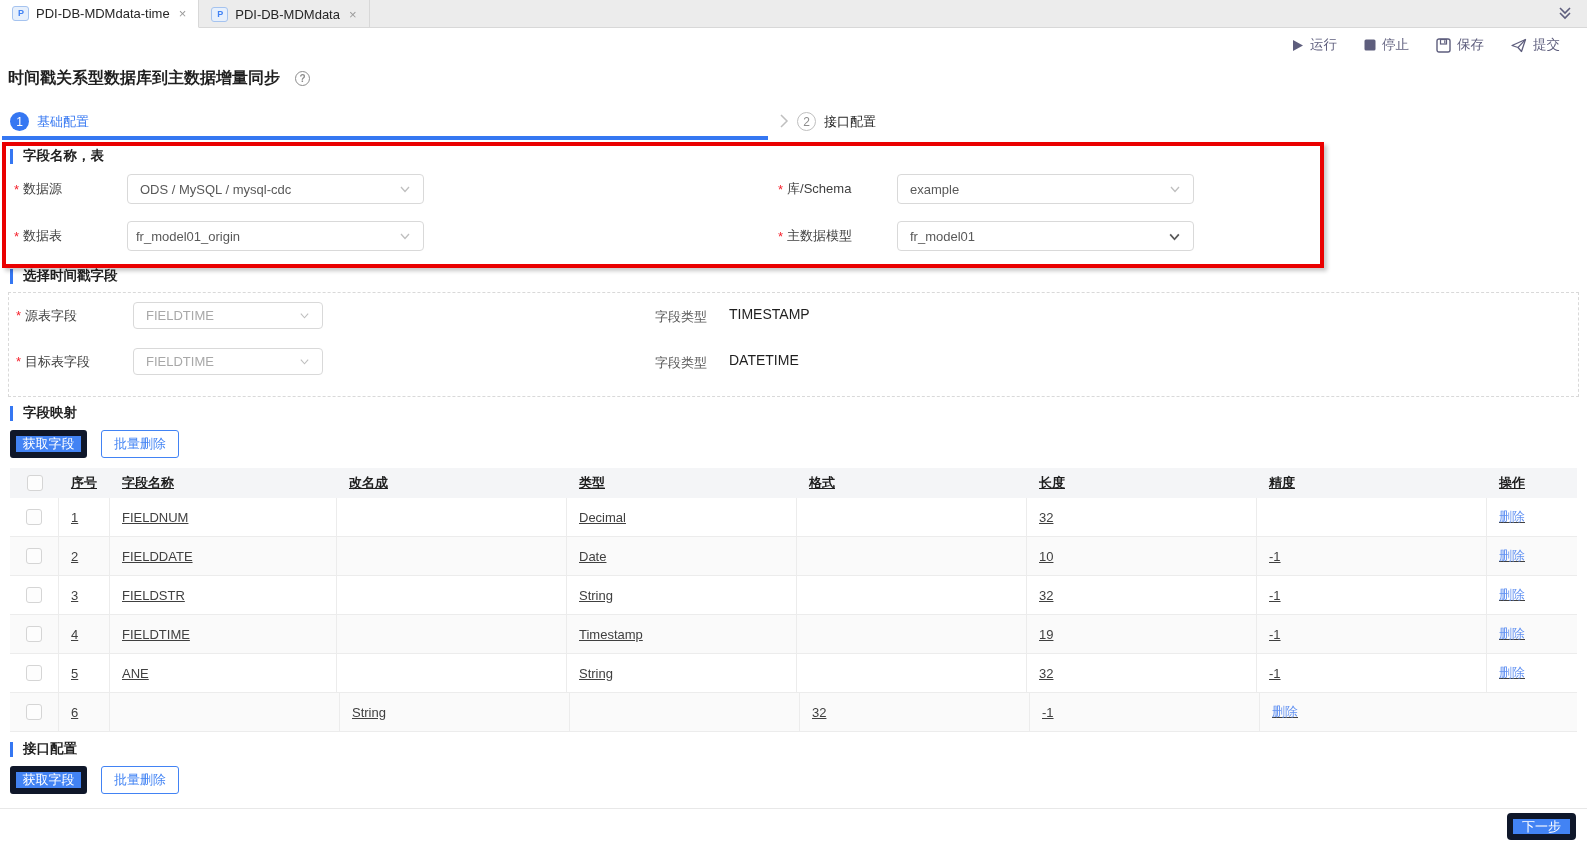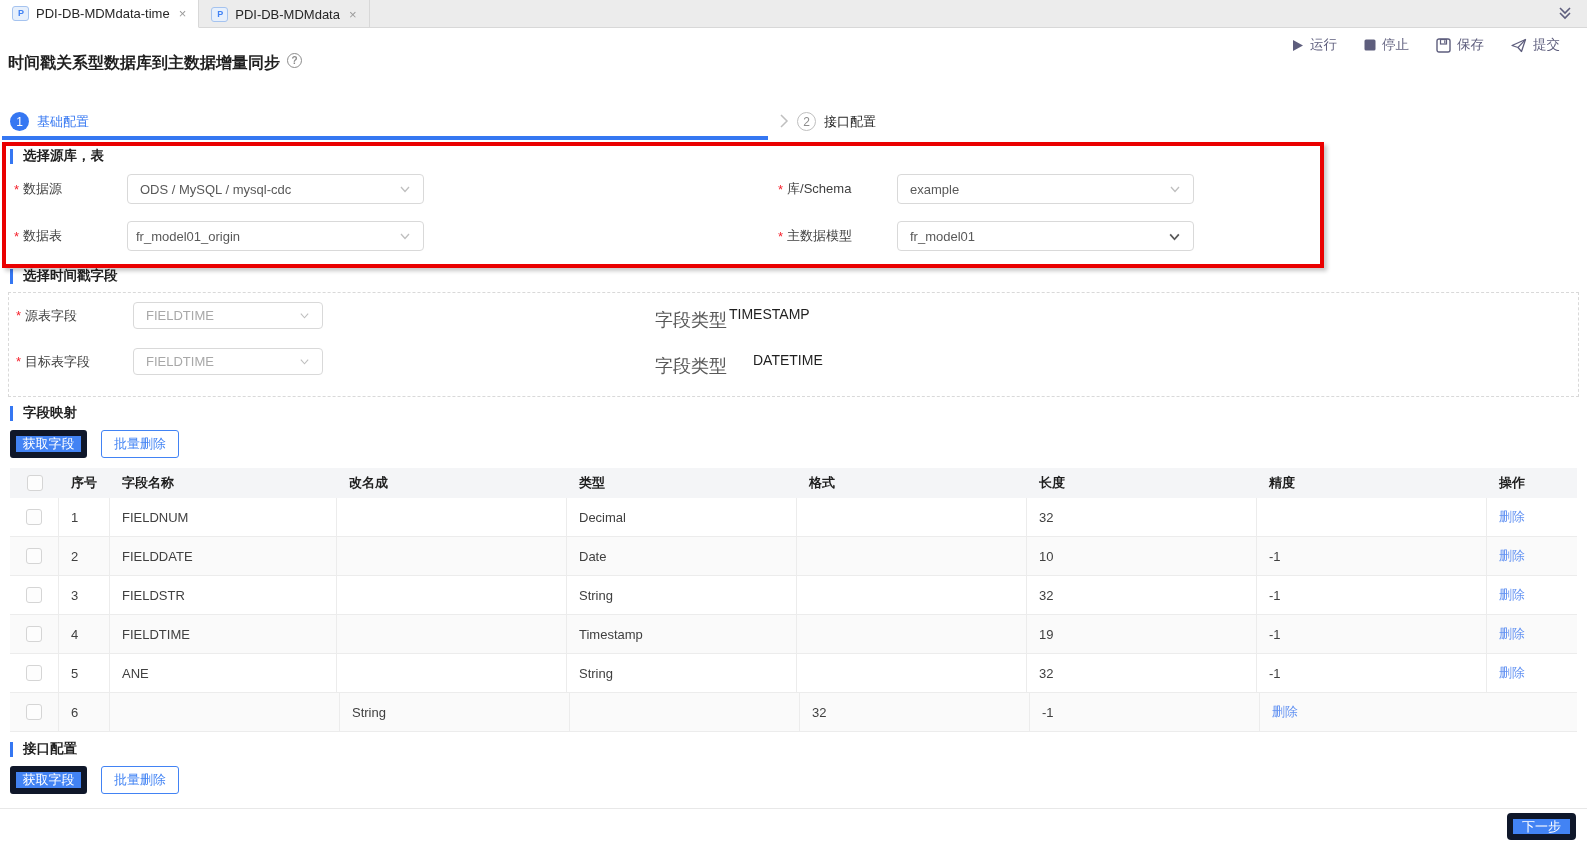--- a/index.html
+++ b/index.html
@@ -12,21 +12,21 @@
   .tab.active { background:#fff; border-bottom:1px solid #fff; }
   .file-ico { width:17px; height:15px; background:#e7f0fc; border:1px solid #a5c3ef; border-radius:3px; font-size:9px; font-weight:bold; color:#4283f4; display:flex; align-items:center; justify-content:center; line-height:1; letter-spacing:-1px; }
   .tab-close { color:#9a9a9a; font-size:13px; margin-left:2px; }
   .collapse { position:absolute; right:14px; top:5px; }
 
   
   .toolbar { position:absolute; top:29px; left:0; width:1587px; height:32px; display:flex; justify-content:flex-end; align-items:center; gap:27px; padding-right:27px; color:#5e5e7d; font-size:13.5px; background:#fff; }
   .tool-item { display:flex; align-items:center; gap:6px; cursor:pointer; }
 
   
-  .page-title { position:absolute; top:53px; left:8px; display:flex; gap:7px; font-size:16px; font-weight:bold; color:#1f1f1f; }
+  .page-title { position:absolute; top:68px; left:8px; display:flex; align-items:center; gap:15px; font-size:16px; font-weight:bold; color:#1f1f1f; }
   .help-ico { width:15px; height:15px; border:1px solid #8c8c8c; border-radius:50%; color:#8c8c8c; font-size:10px; font-weight:bold; display:flex; align-items:center; justify-content:center; }
 
   
   .step { position:absolute; top:112px; display:flex; align-items:center; gap:8px; font-size:13px; }
   .step-circle { width:19px; height:19px; border-radius:50%; display:flex; align-items:center; justify-content:center; font-size:12px; }
   .step.active .step-circle { background:#3577f2; color:#fff; }
   .step.active .step-label { color:#3577f2; }
   .step.inactive .step-circle { background:#fff; border:1px solid #bfbfbf; color:#8c8c8c; }
   .step.inactive .step-label { color:#262626; }
   .step-bar { position:absolute; left:2px; top:136px; width:766px; height:4px; background:#3577f2; }
@@ -41,31 +41,31 @@
 
   
   .frm-label { position:absolute; font-size:13px; color:#404040; display:flex; align-items:center; gap:4px; height:30px; }
   .req { color:#f5222d; }
   .select { position:absolute; height:30px; border:1px solid #d9d9d9; border-radius:4px; background:#fff; display:flex; align-items:center; justify-content:space-between; padding:0 12px; font-size:13px; color:#595959; width:297px; cursor:pointer; }
   .select .chev { color:#bfbfbf; }
   .select.small { width:190px; height:27px; color:#a8a8a8; }
   .select .chev.dark { color:#595959; }
 
   .dashed-box { position:absolute; left:8px; top:292px; width:1571px; height:105px; border:1px dashed #d9d9d9; }
-  .type-label { position:absolute; font-size:18px; color:#595959; }
+  .type-label { position:absolute; font-size:13px; color:#595959; }
   .type-value { position:absolute; font-size:14px; color:#1f1f1f; }
 
   
   .btn { position:absolute; height:28px; border-radius:3px; font-size:13px; display:flex; align-items:center; justify-content:center; cursor:pointer; }
   .btn-primary { background:#4283f4; color:#fff; border:6px solid #0f172a; }
   .btn-outline { background:#fff; color:#4283f4; border:1px solid #4283f4; }
 
   
   .tbl { position:absolute; left:10px; top:468px; width:1567px; font-size:13px; }
-  .tbl-row { display:flex; align-items:stretch; }
+  .tbl-row { display:flex; align-items:stretch;text-decoration:underline; }
   .tbl-head { height:30px; background:#f4f5f7; font-weight:bold; color:#1f1f1f; }
   .tbl-body { height:39px; border-bottom:1px solid #ececec; background:#fff; color:#404040; }
   .tbl-body.alt { background:#fafafa; }
   .cell { display:flex; align-items:center; padding-left:12px; overflow:hidden; }
   .tbl-body .cell { border-right:1px solid #ececec; }
   .tbl-body .cell:last-child { border-right:none; }
   .c0 { width:49px; justify-content:center; padding-left:0; }
   .c1 { width:51px; } .c2 { width:227px; } .c3 { width:230px; } .c4 { width:230px; }
   .c5 { width:230px;text-align:right; } .c6 { width:230px; } .c7 { width:230px; } .c8 { width:90px; }
   .chk { width:16px; height:16px; border:1px solid #d5d5d5; border-radius:3px; background:#fdfdfd; cursor:pointer; }
@@ -146,21 +146,21 @@
 </div>
 <div class="step inactive" style="left:797px;">
   <span class="step-circle">2</span>
   <span class="step-label">接口配置</span>
 </div>
 
 <div class="red-box"></div>
 
 <div class="sec-title" style="left:10px; top:147px;">
   <span class="sec-bar"></span>
-  <span>选择源库，表</span>
+  <span>字段名称，表</span>
 </div>
 
 <div class="frm-label" style="left:14px; top:174px;">
   <span class="req">*</span>
   <span>数据源</span>
 </div>
 <div class="select" style="left:127px; top:174px;">
   <span>ODS / MySQL / mysql-cdc</span>
   <span class="chev">
       <svg width="12" height="12" viewBox="0 0 12 12">
@@ -236,21 +236,21 @@
 </div>
 <div class="select small" style="left:133px; top:348px;">
   <span>FIELDTIME</span>
   <span class="chev">
       <svg width="11" height="11" viewBox="0 0 12 12">
         <polyline points="2,4 6,8.5 10,4" fill="none" stroke="currentColor" stroke-width="1.2"></polyline>
       </svg>
     </span>
 </div>
 <div class="type-label" style="left:655px; top:354px;">字段类型</div>
-<div class="type-value" style="left:753px; top:352px;">DATETIME</div>
+<div class="type-value" style="left:729px; top:352px;">DATETIME</div>
 
 <div class="sec-title" style="left:10px; top:404px;">
   <span class="sec-bar"></span>
   <span>字段映射</span>
 </div>
 <div class="btn btn-primary" style="left:10px; top:430px; width:77px;">获取字段</div>
 <div class="btn btn-outline" style="left:101px; top:430px; width:78px;">批量删除</div>
 
 <div class="tbl">
   <div class="tbl-row tbl-head">

